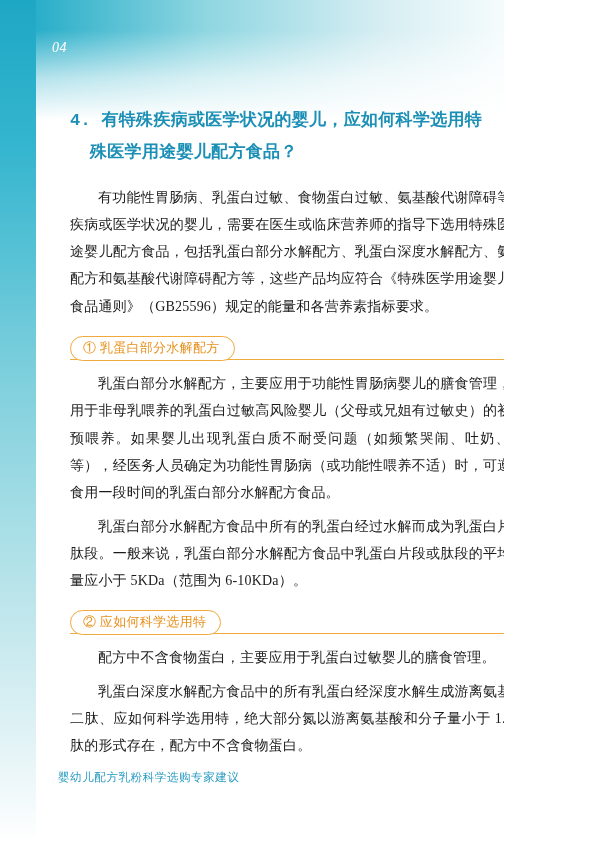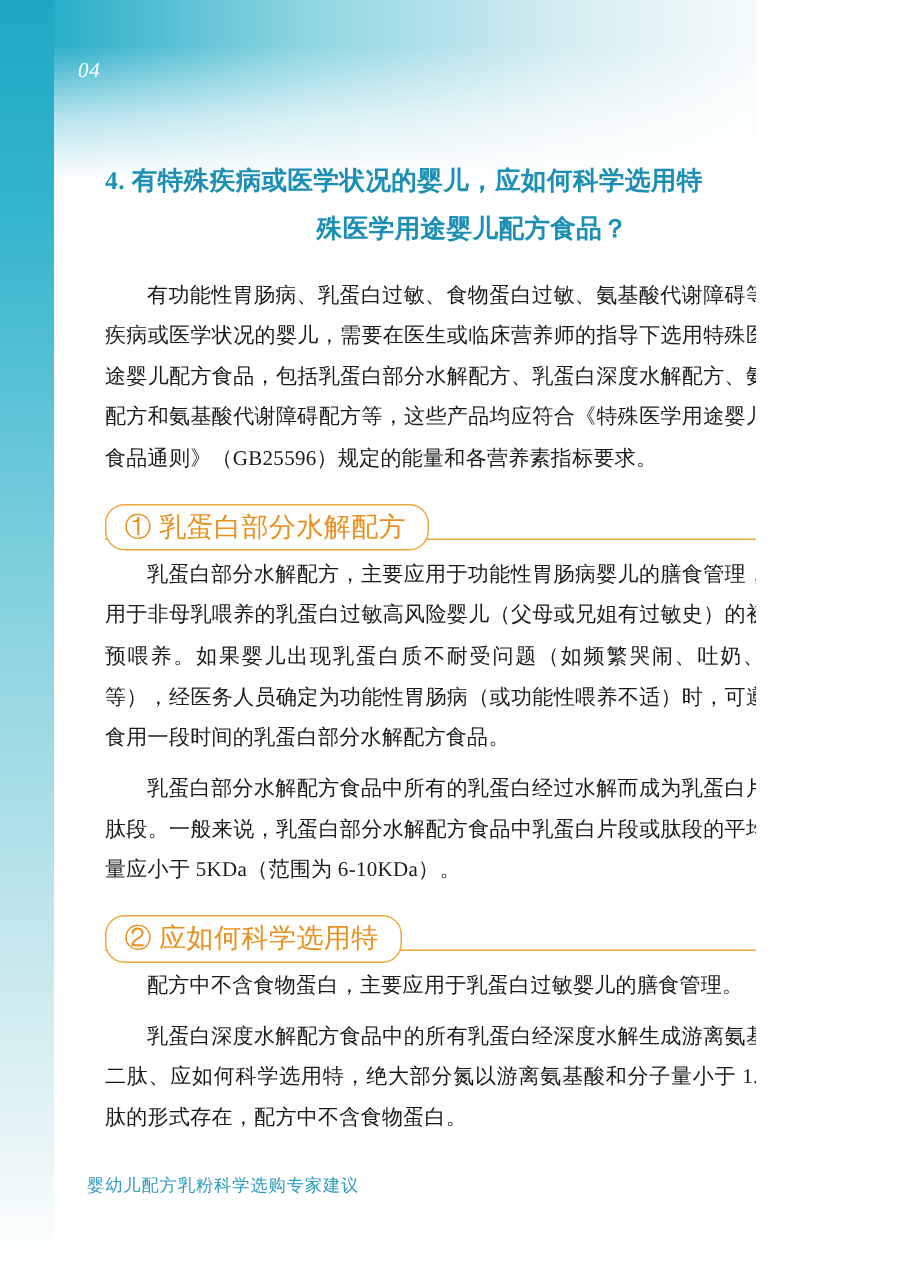--- a/index.html
+++ b/index.html
@@ -66,66 +66,66 @@
     z-index: 4;
   }
   .section-title {
     color: #1b8fb5;
     font-size: 17px;
     font-weight: bold;
     line-height: 1.9;
     letter-spacing: 0.3px;
     margin: 0 0 14px 0;
     text-indent: 0;
+    font-family: Liberation Mono, monospace;
   }
   .section-title .l2 {
     display: block;
     padding-left: 20px;
-    text-align: center;
   }
   p.body-text {
     font-size: 14px;
     line-height: 1.95;
     color: #1a1a1a;
     margin: 0 0 6px 0;
     text-indent: 2em;
     text-align: justify;
     letter-spacing: 0.2px;
   }
   .subhead {
     margin: 16px 0 8px 0;
     position: relative;
     height: 26px;
   }
   .subhead .pill {
     display: inline-block;
     border: 1.2px solid #f0a93c;
     border-radius: 13px;
     padding: 3px 14px 3px 12px;
-    font-size: 18px;
+    font-size: 13px;
     color: #e8901c;
     background: #ffffff;
     position: relative;
     z-index: 2;
     line-height: 1.3;
     letter-spacing: 0.3px;
   }
   .subhead .rule {
     position: absolute;
     left: 0;
     right: 0;
     bottom: 2px;
     height: 1.2px;
     background: #f0a93c;
     z-index: 1;
   }
   .footer {
     position: absolute;
     left: 58px;
-    bottom: 45px;
+    bottom: 58px;
     font-size: 11.5px;
     color: #2a9bc0;
     letter-spacing: 0.6px;
     z-index: 5;
   }
 </style>
 </head>
 <body>
 
 <div class="page">

